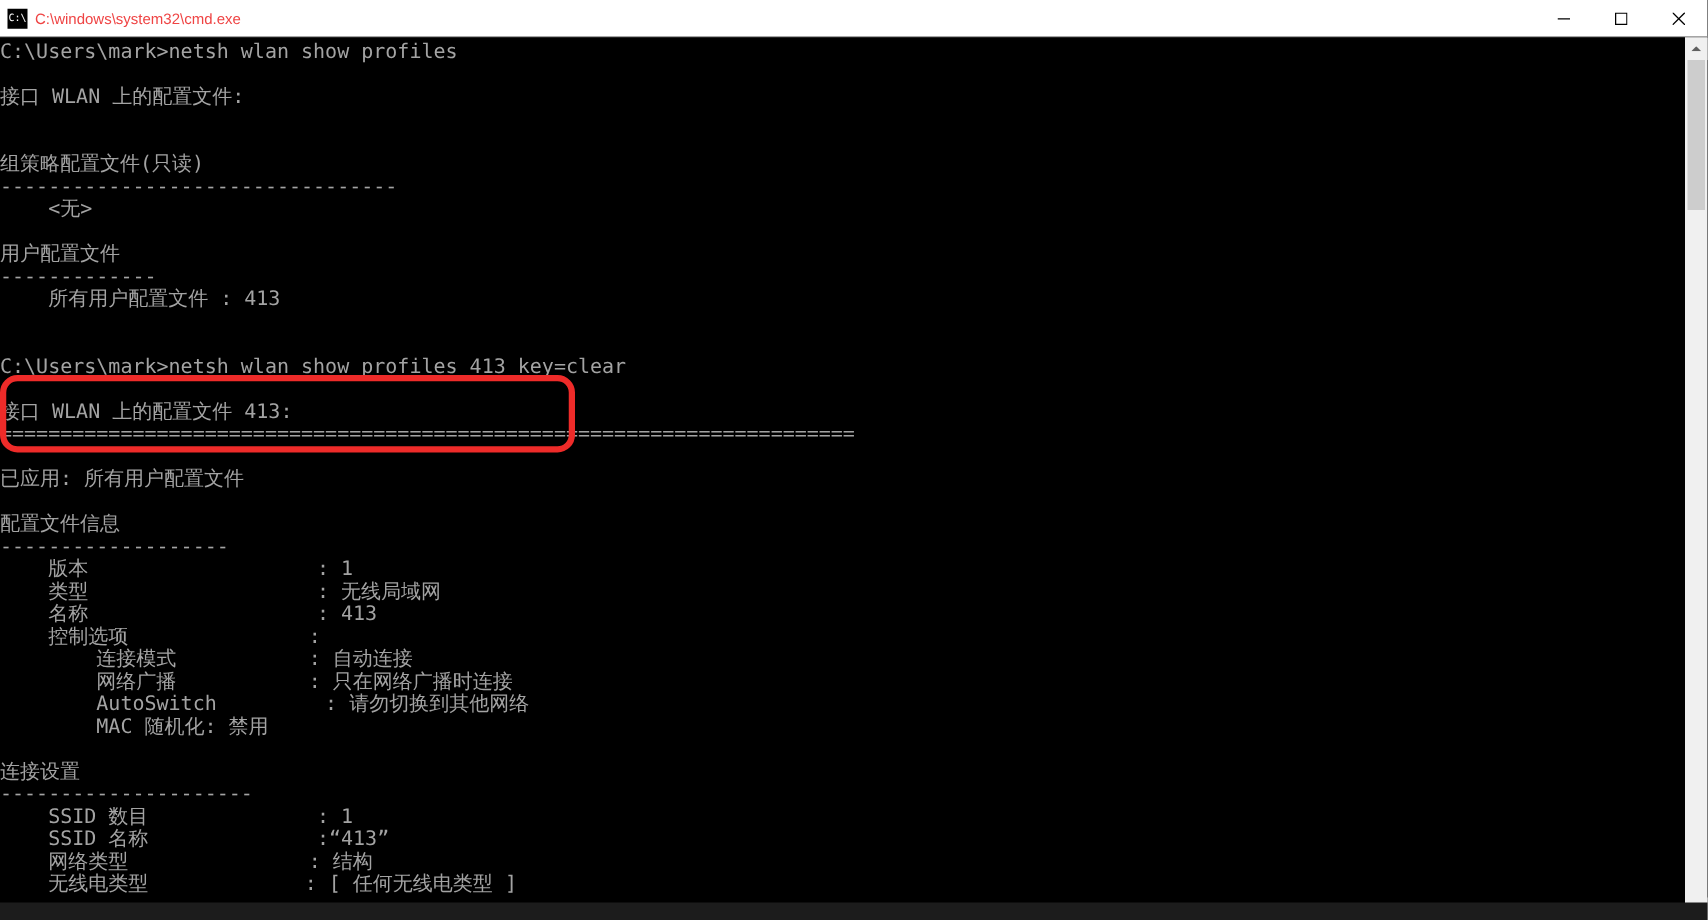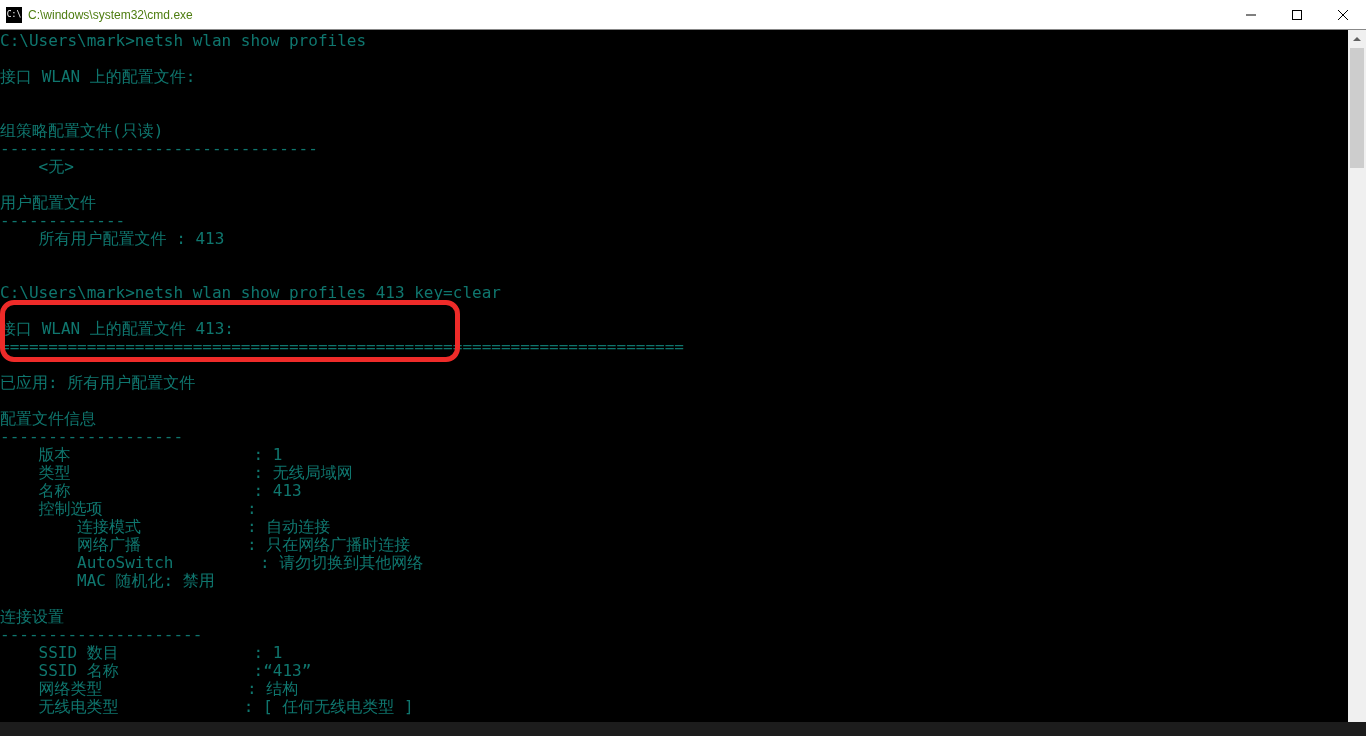--- a/index.html
+++ b/index.html
@@ -32,21 +32,21 @@
     }
     .titlebar-icon::after {
       content: "C:\\";
       color: #fff;
       font-size: 8px;
       font-family: monospace;
       line-height: 1;
     }
     .titlebar-text {
       font-size: 12px;
-      color: #4d7c0f;
+      color: #ef4444;
       font-family: "Microsoft YaHei", sans-serif;
       flex: 0 0 auto;
     }
     .titlebar-spacer { flex: 1; }
     .titlebar-controls {
       display: flex;
       height: 100%;
     }
     .tb-btn {
       width: 46px;
@@ -59,21 +59,21 @@
     .tb-btn svg { stroke: #000; stroke-width: 1; fill: none; }
     .console-area {
       position: relative;
       height: calc(736px - 30px);
       background: #000;
     }
     .console {
       position: absolute;
       left: 0; top: 0; right: 18px; bottom: 0;
       background: #000;
-      color: #0f766e;
+      color: #a3a3a3;
       font-family: "NSimSun", "SimSun", "Consolas", monospace;
       font-size: 16px;
       line-height: 18px;
       white-space: pre;
       padding: 2px 0 0 0;
     }
     .scrollbar {
       position: absolute;
       right: 0; top: 0;
       width: 18px;

